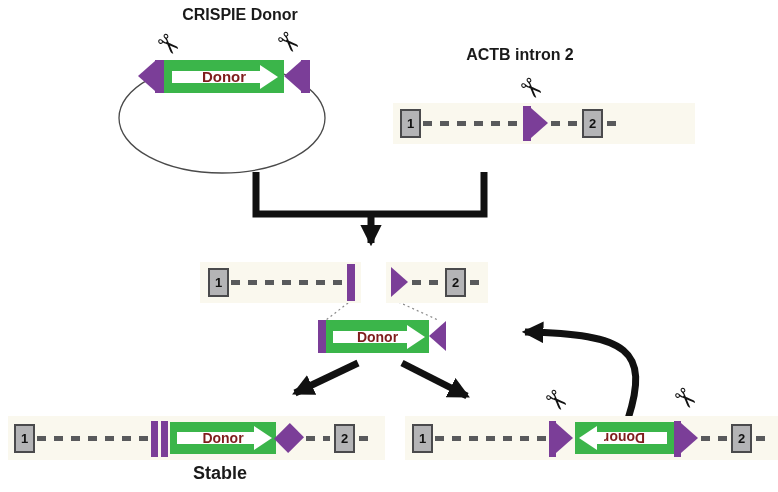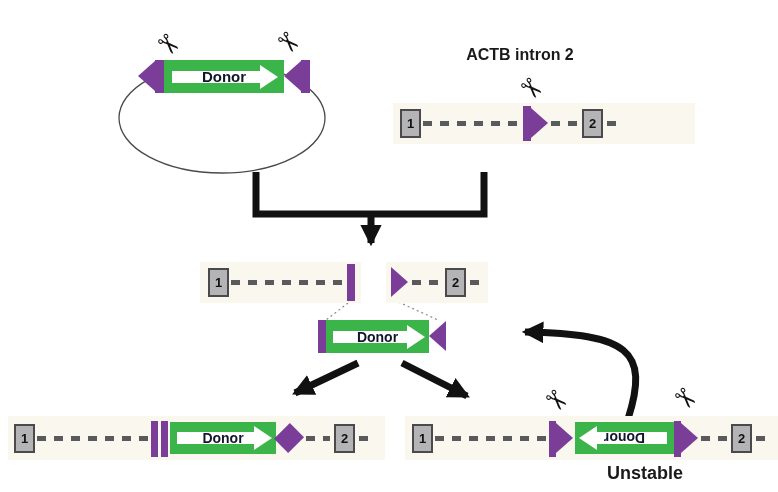--- a/index.html
+++ b/index.html
@@ -28,21 +28,21 @@
 
   .cassette{position:absolute;}
   .greenbox{position:absolute;background:var(--green,#3bb54a);}
   .cg-inner{position:absolute;inset:0;display:flex;align-items:center;justify-content:center;}
   .flipped .cg-inner{transform:rotate(180deg);}
   .warrow{position:absolute;left:7%;right:8%;top:50%;transform:translateY(-50%);height:24px;}
   .warrow-body{position:absolute;left:0;right:14px;top:6px;bottom:6px;background:#ffffff;display:block;}
   .warrow-head{position:absolute;right:-4px;top:50%;transform:translateY(-50%);width:0;height:0;
                border-left:18px solid #ffffff;border-top:12px solid transparent;
                border-bottom:12px solid transparent;display:block;}
-  .donor-text{position:relative;z-index:2;font-weight:bold;font-size:15px;color:#0f172a;letter-spacing:0;}
+  .donor-text{position:relative;z-index:2;font-weight:bold;font-size:15px;color:#7f1d1d;letter-spacing:0;}
   .donor-text.small{font-size:14px;}
 
   .scissors{position:absolute;width:30px;height:30px;font-size:27px;line-height:30px;text-align:center;
             color:#111;transform:rotate(45deg);user-select:none;}
   .overlay{position:absolute;left:0;top:0;width:778px;height:492px;pointer-events:none;}
 </style>
 </head>
 <body>
 
 <div class="canvas">
@@ -56,20 +56,21 @@
     <ellipse cx="222" cy="118" rx="103" ry="55" fill="none" stroke="#4a4a4a" stroke-width="1.3"></ellipse>
     <path d="M256,172 L256,214 L484,214 L484,172" fill="none" stroke="var(--ink,#111)" stroke-width="7"></path>
     <path d="M371,214 L371,243" fill="none" stroke="var(--ink,#111)" stroke-width="7" marker-end="url(#ah)"></path>
     <path d="M352,300 L326,320" fill="none" stroke="#8a8a8a" stroke-width="1.2" stroke-dasharray="2,3"></path>
     <path d="M394,300 L438,320" fill="none" stroke="#8a8a8a" stroke-width="1.2" stroke-dasharray="2,3"></path>
     <path d="M358,363 L295,393" fill="none" stroke="var(--ink,#111)" stroke-width="7" marker-end="url(#ah)"></path>
     <path d="M402,363 L467,396" fill="none" stroke="var(--ink,#111)" stroke-width="7" marker-end="url(#ah)"></path>
     <path d="M628,419 C650,350 628,334 525,332" fill="none" stroke="var(--ink,#111)" stroke-width="7" marker-end="url(#ah)"></path>
   </svg>
 
+  <div class="title" style="left:140px;top:6px;width:200px;">CRISPIE Donor</div>
   <div class="title" style="left:420px;top:46px;width:200px;">ACTB intron 2</div>
 
   <div class="cassette" style="left:138px;top:60px;width:174px;height:33px;">
     <span class="tri tri-left" style="left:0;top:1px;"></span>
     <span class="pbar" style="left:17px;top:0;width:9px;height:33px;"></span>
     <div class="greenbox" style="left:26px;top:0;width:120px;height:33px;">
       <div class="cg-inner">
         <span class="warrow">
             <i class="warrow-body"></i>
             <i class="warrow-head"></i>
@@ -132,20 +133,21 @@
             <i class="warrow-head"></i>
           </span>
         <span class="donor-text small">Donor</span>
       </div>
     </div>
     <span class="pdiamond" style="left:271px;top:12px;"></span>
     <span class="dash" style="left:298px;top:20px;width:24px;"></span>
     <span class="exon" style="left:326px;top:8px;">2</span>
     <span class="dash" style="left:351px;top:20px;width:12px;"></span>
   </div>
+  <div class="bottom-label" style="left:120px;top:463px;width:200px;">Stable</div>
 
   <div class="strip" style="left:405px;top:416px;width:373px;height:44px;">
     <span class="exon" style="left:7px;top:8px;">1</span>
     <span class="dash" style="left:30px;top:20px;width:112px;"></span>
     <span class="pbar" style="left:144px;top:5px;width:7px;height:36px;"></span>
     <span class="tri tri-right" style="left:151px;top:7px;"></span>
     <div class="greenbox flipped" style="left:170px;top:6px;width:99px;height:32px;">
       <div class="cg-inner">
         <span class="warrow">
             <i class="warrow-body"></i>
@@ -155,15 +157,14 @@
       </div>
     </div>
     <span class="pbar" style="left:269px;top:5px;width:7px;height:36px;"></span>
     <span class="tri tri-right" style="left:276px;top:7px;"></span>
     <span class="dash" style="left:296px;top:20px;width:26px;"></span>
     <span class="exon" style="left:326px;top:8px;">2</span>
     <span class="dash" style="left:351px;top:20px;width:14px;"></span>
   </div>
   <span class="scissors" style="left:541px;top:386px;">✂</span>
   <span class="scissors" style="left:670px;top:384px;">✂</span>
-  <div class="bottom-label" style="left:545px;top:463px;width:200px;">Unstable</div>
 
 </div>
 
 </body></html>

